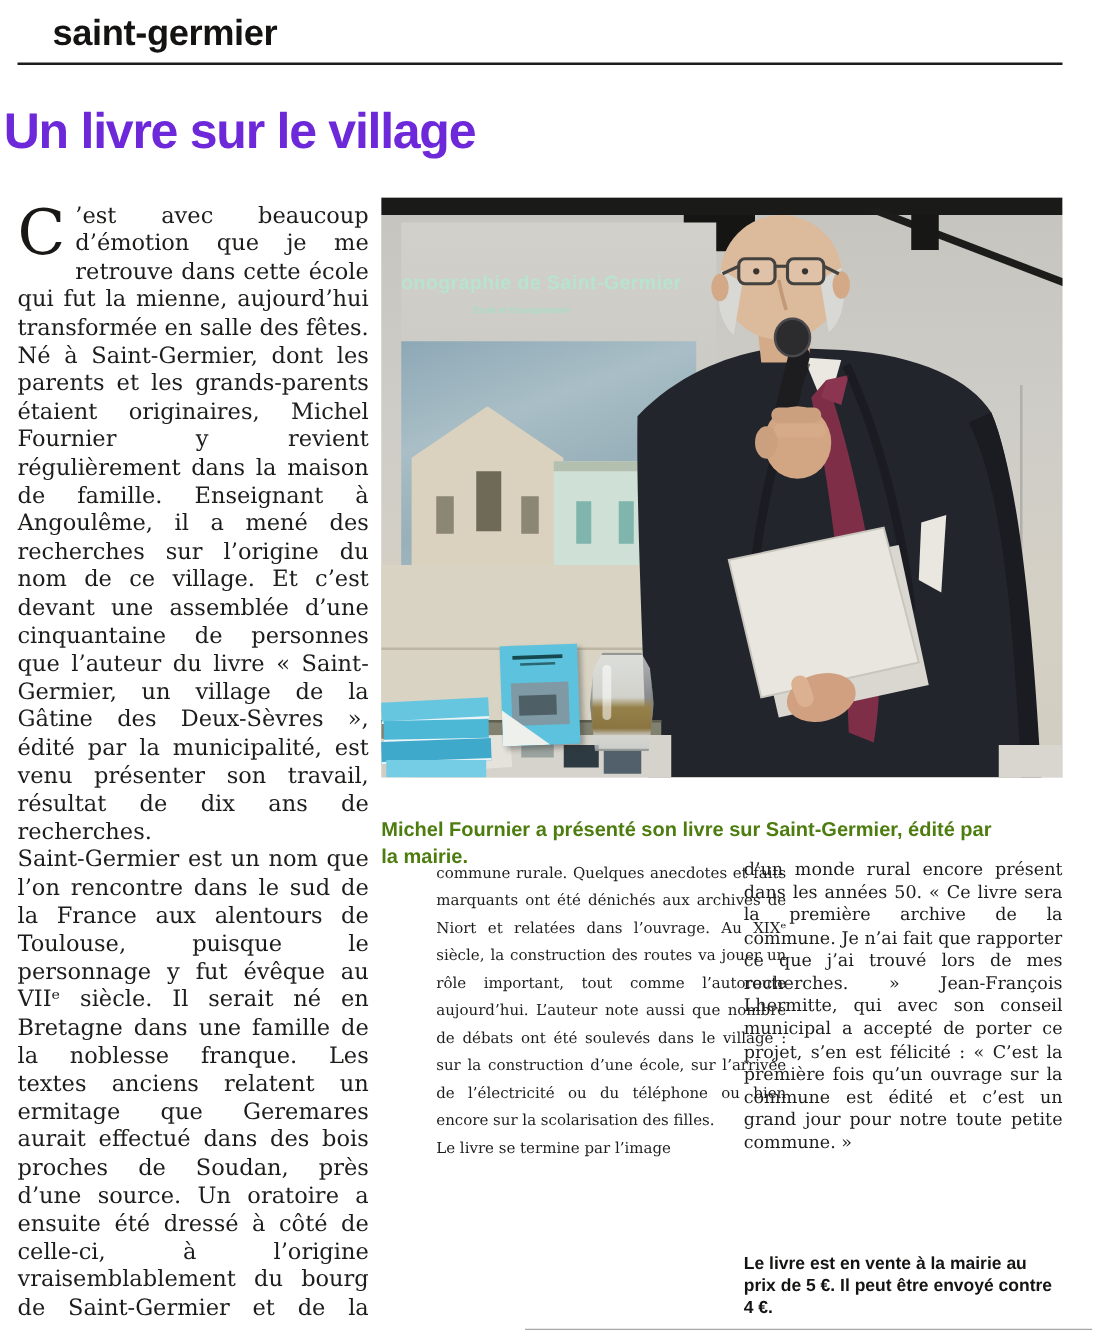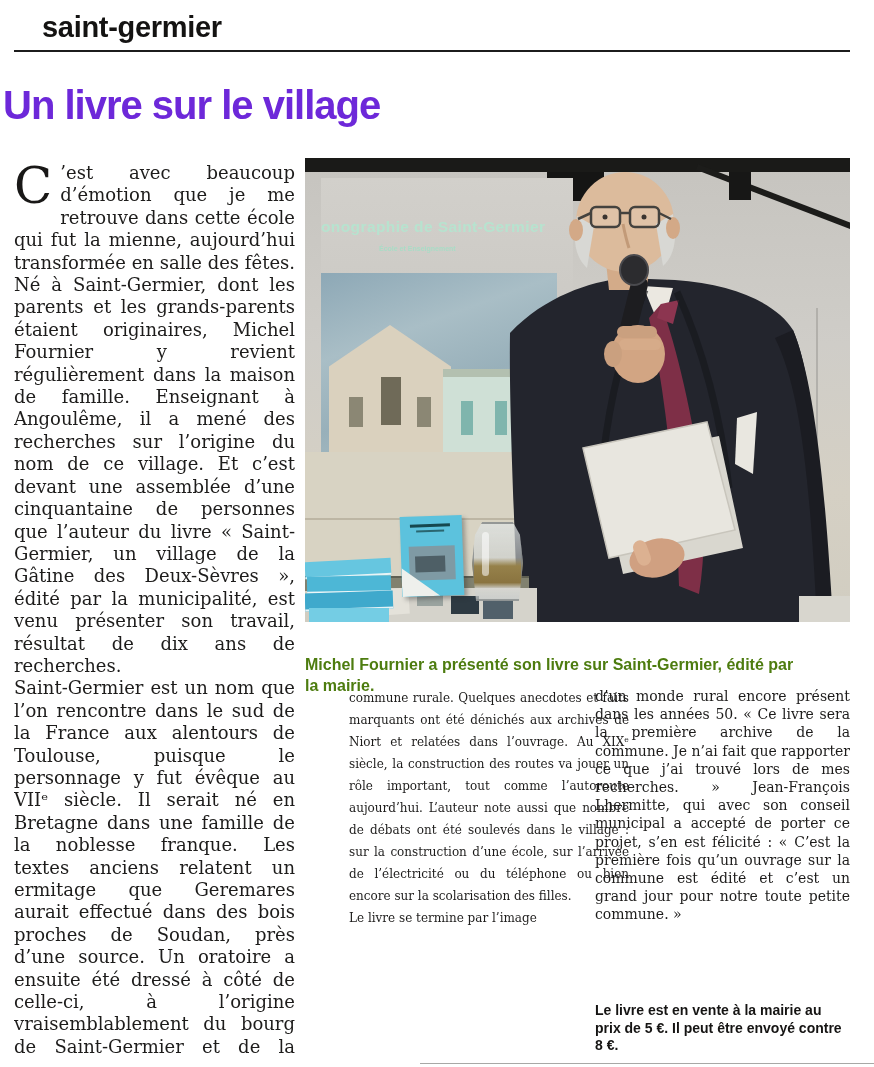--- a/index.html
+++ b/index.html
@@ -206,16 +206,16 @@
 
   <div class="bodycol col2">
     <p>commune rurale. Quelques anecdotes et faits marquants ont été dénichés aux archives de Niort et relatées dans l’ouvrage. Au XIXᵉ siècle, la construction des routes va jouer un rôle important, tout comme l’autoroute aujourd’hui. L’auteur note aussi que nombre de débats ont été soulevés dans le village : sur la construction d’une école, sur l’arrivée de l’électricité ou du téléphone ou bien encore sur la scolarisation des filles.</p>
     <p>Le livre se termine par l’image</p>
   </div>
 
   <div class="bodycol col3">
     <p><span>d’un monde rural encore présent dans les années 50. « </span><span class="italic">Ce livre sera la première archive de la commune. Je n’ai fait que rapporter ce que j’ai trouvé lors de mes recherches.</span><span> » Jean-François Lhermitte, qui avec son conseil municipal a accepté de porter ce projet, s’en est félicité : « </span><span class="italic">C’est la première fois qu’un ouvrage sur la commune est édité et c’est un grand jour pour notre toute petite commune.</span><span> »</span></p>
   </div>
 
-  <div class="note">Le livre est en vente à la mairie au prix de 5 €. Il peut être envoyé contre 8 €.</div>
+  <div class="note">Le livre est en vente à la mairie au prix de 5 €. Il peut être envoyé contre 4 €.</div>
 
   <div class="bottom-rule"></div>
 </div>
 
 </body></html>

